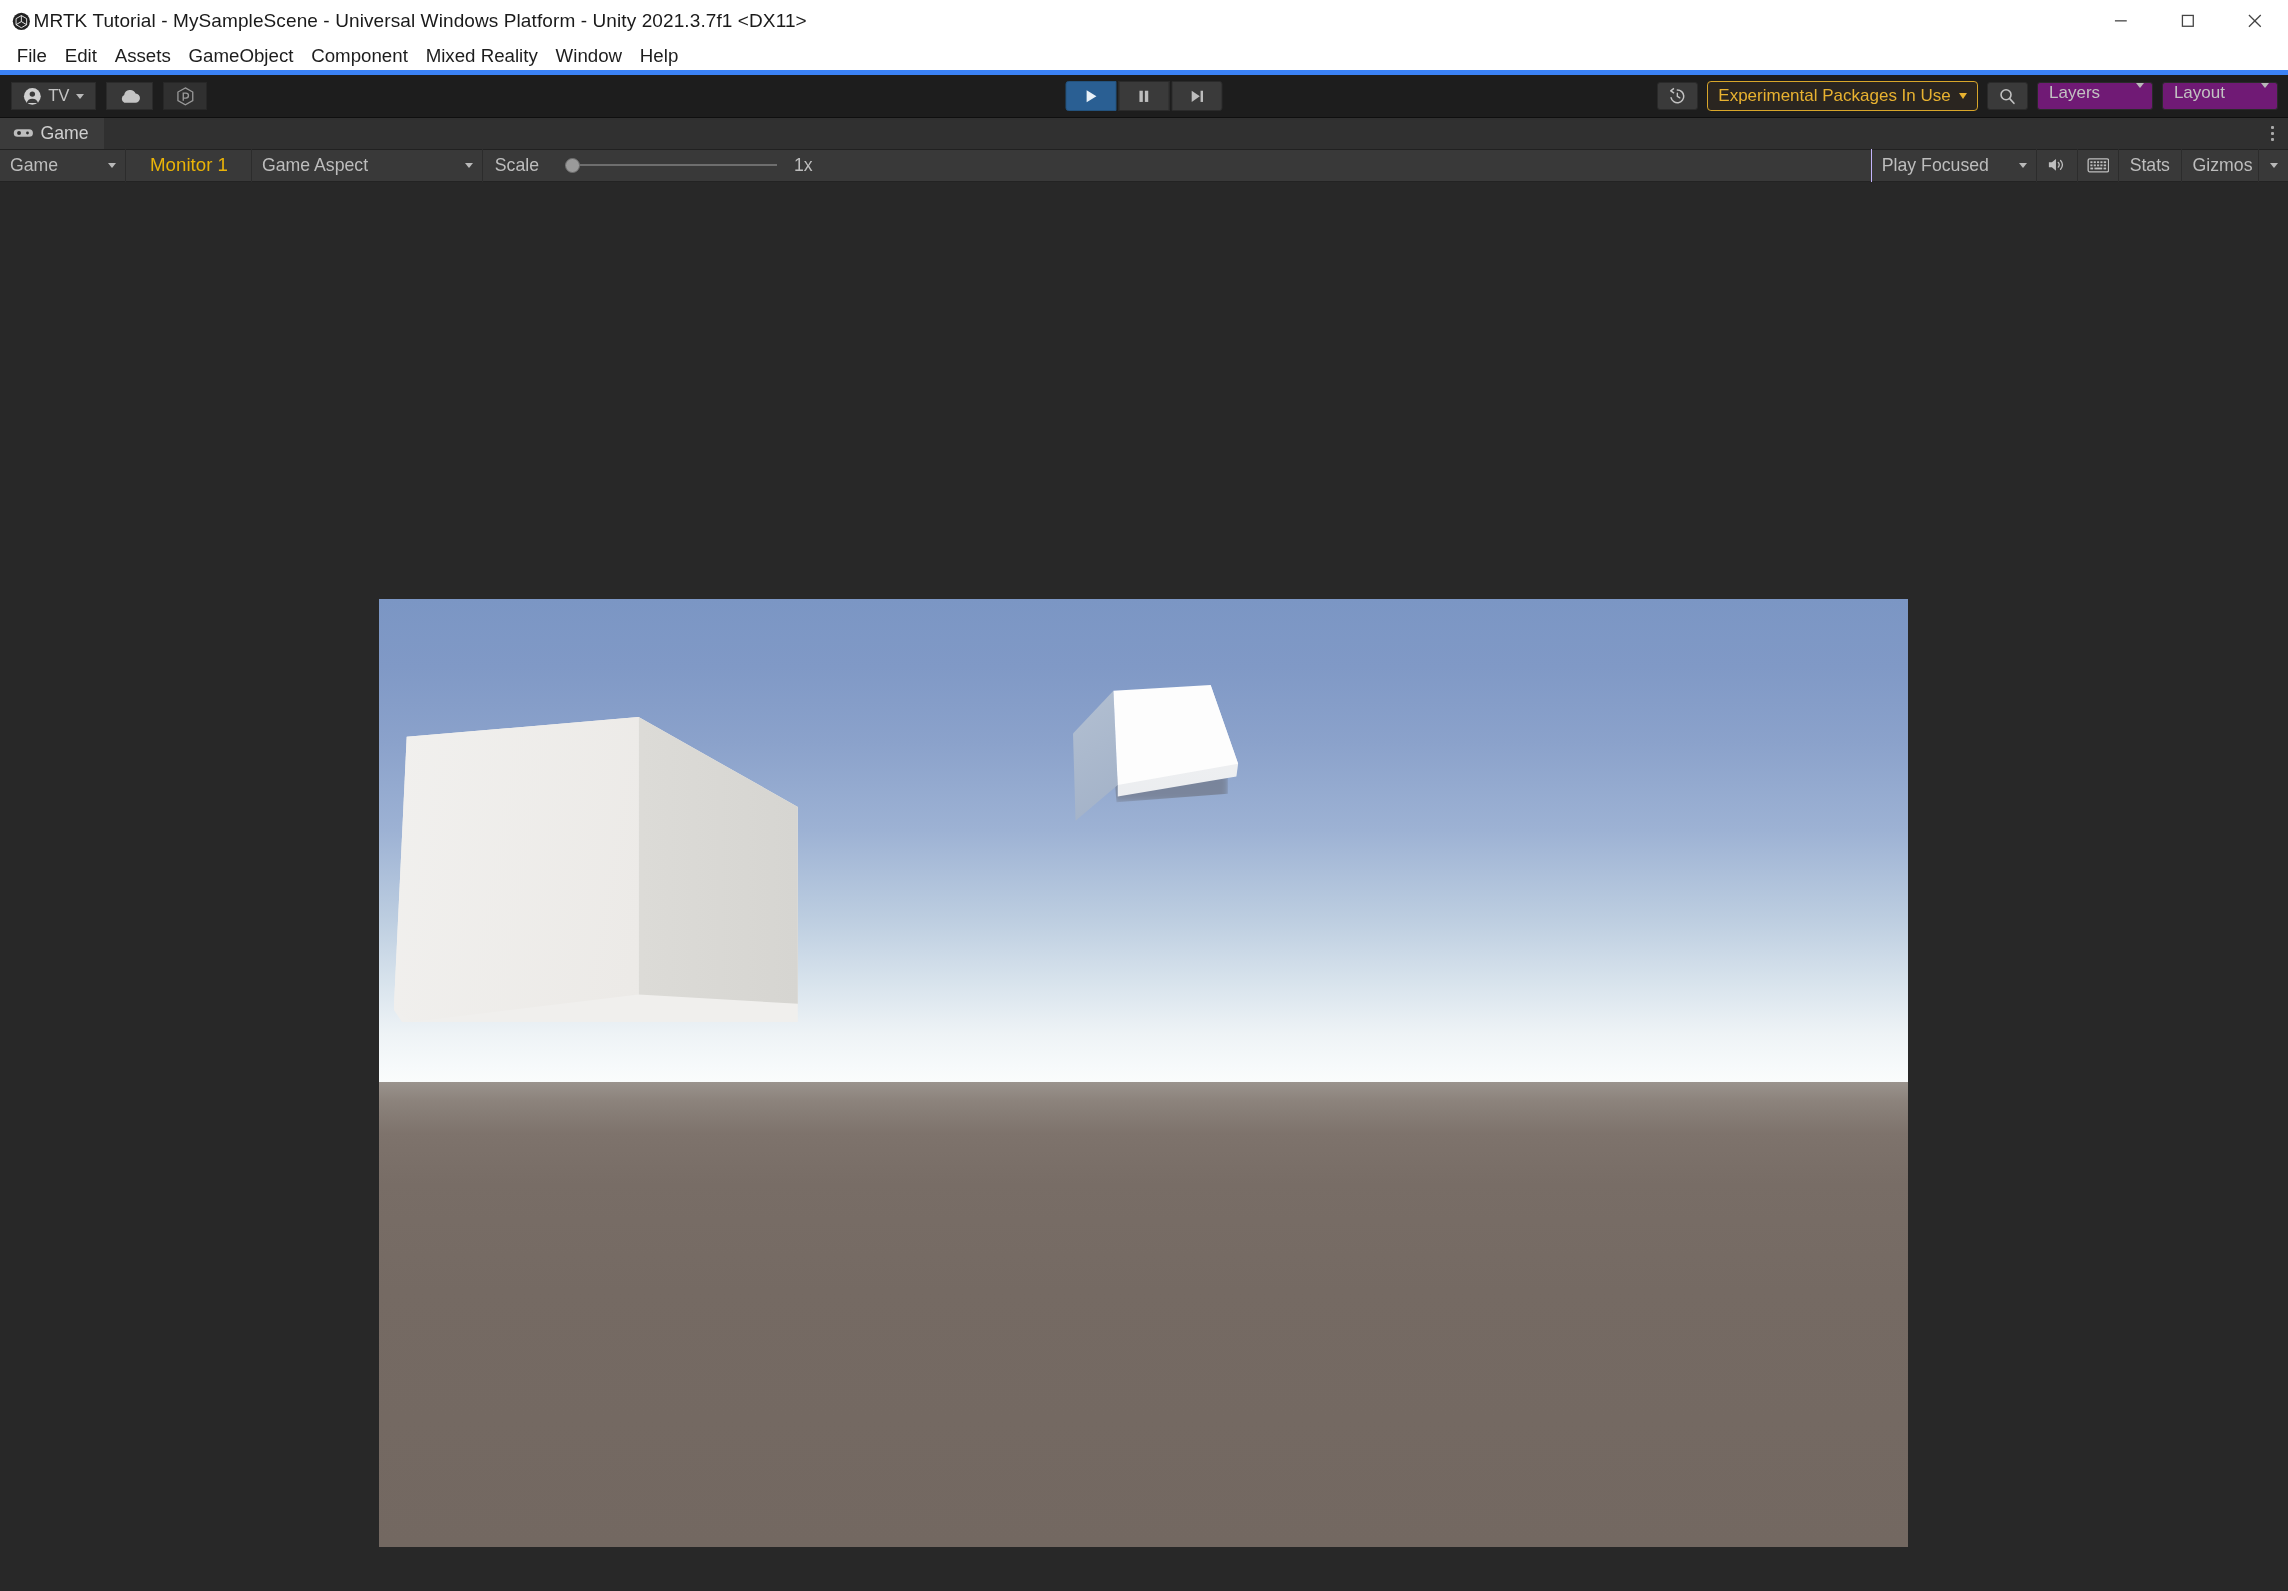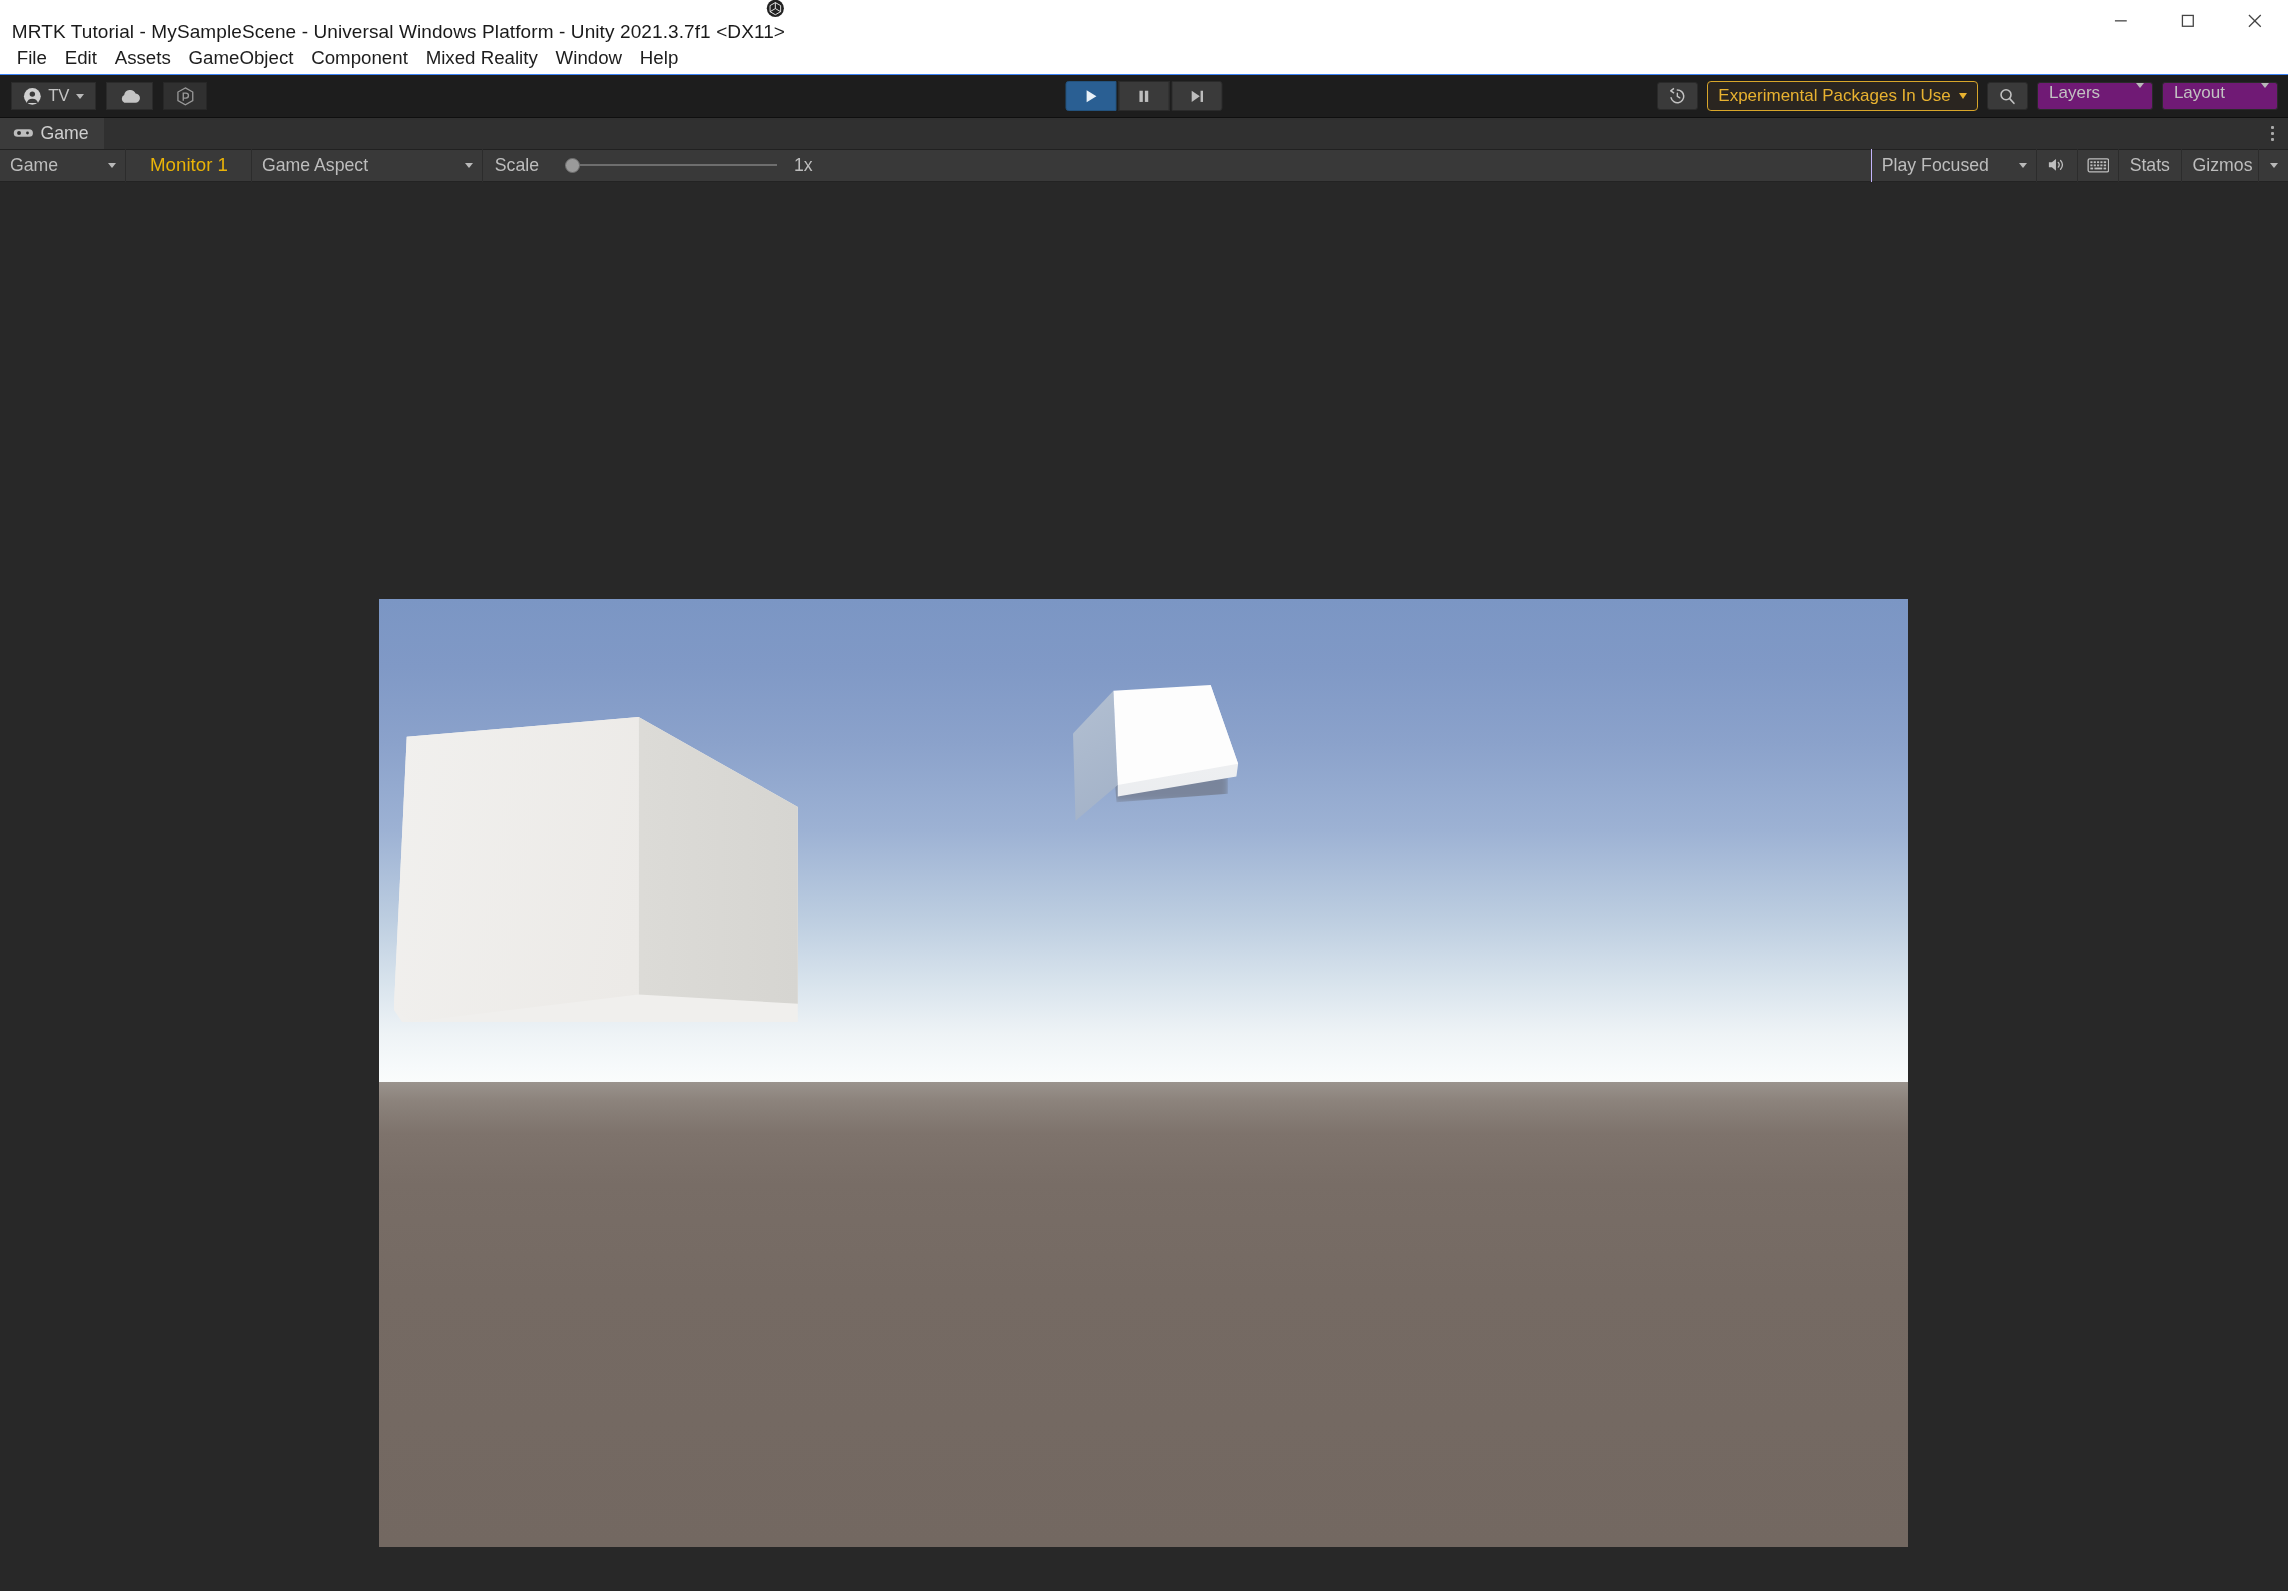--- a/index.html
+++ b/index.html
@@ -8,33 +8,33 @@
     background:#282828;
     font-family:"Liberation Sans", sans-serif;
     overflow:hidden;
   }
 
   
   .titlebar{
     height:42px; background:#ffffff; display:flex; align-items:center;
     position:relative;
   }
-  .titlebar-left{ display:flex; align-items:flex-end; padding-left:11.8px; gap:3px;flex-direction:column; }
+  .titlebar-left{ display:flex; align-items:center; padding-left:11.8px; gap:3px; }
   .unity-logo{ width:18.7px; height:18.7px; flex:0 0 auto; }
   .title-text{ font-size:19px; color:#1a1a1a; white-space:nowrap; letter-spacing:0.1px;}
   .winctl{ position:absolute; right:0; top:0; height:42px; display:flex; }
   .winbtn{
     width:67px; height:42px; display:flex; align-items:center; justify-content:center;
     color:#444;
   }
 
   
   .menubar{
     height:33px; background:#ffffff; display:flex; align-items:center;
-    padding-left:7.9px; gap:0px; border-bottom:1px solid #3b82f6;
+    padding-left:7.9px; gap:0px; border-bottom:5px solid #3b82f6;
   }
   .menu-item{
     font-size:18.7px; color:#1d1d1d; padding:2px 8.9px; white-space:nowrap;
   }
 
   
   .toolbar{
     height:43px; background:#1d1d1d; display:flex; align-items:center;
     position:relative; border-bottom:1px solid #0f0f0f;
   }

